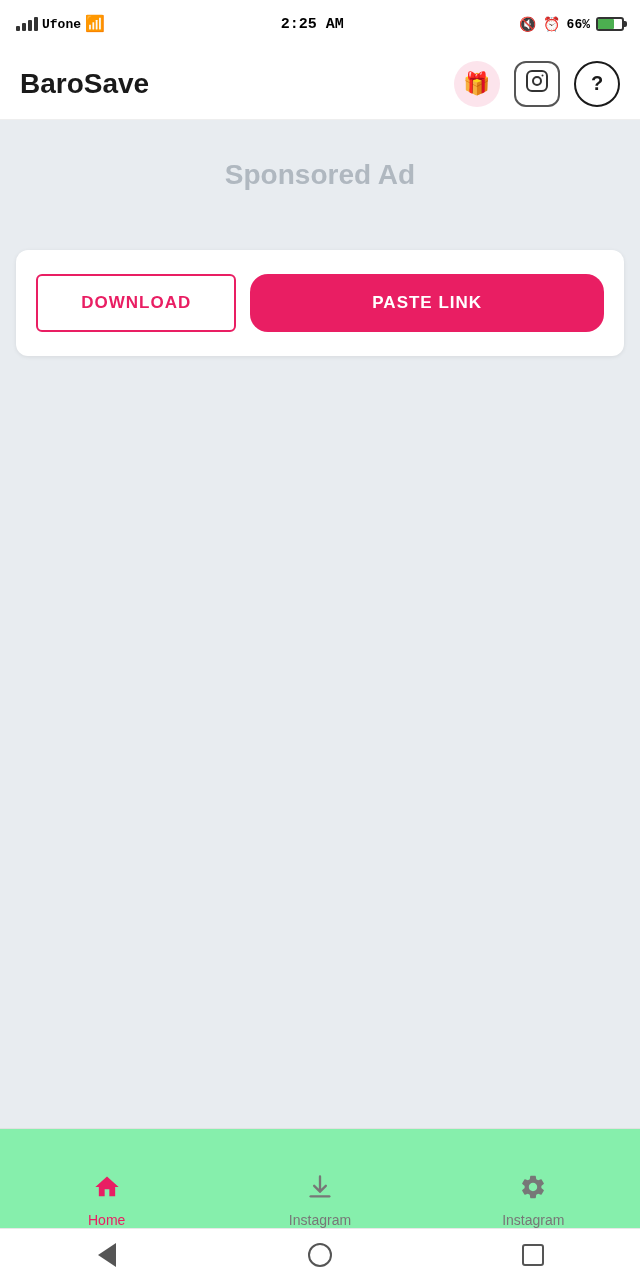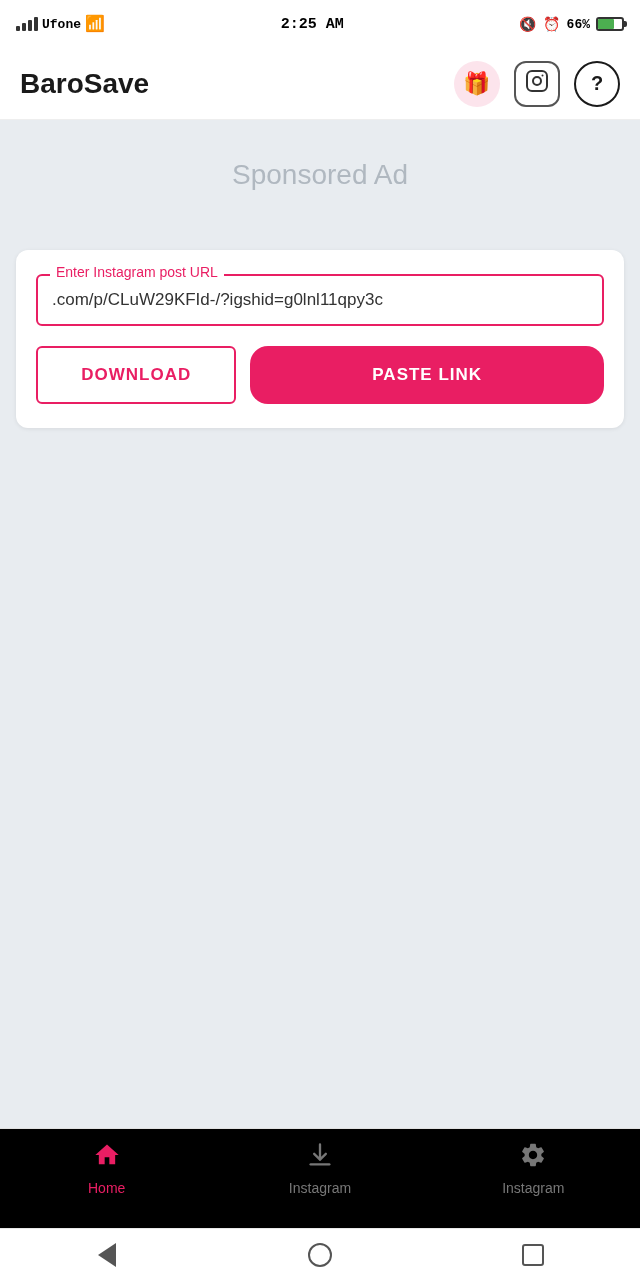--- a/index.html
+++ b/index.html
@@ -132,21 +132,21 @@
     .ad-banner {
       background: #e8ecf0;
       height: 110px;
       display: flex;
       align-items: center;
       justify-content: center;
     }
     .ad-text {
       font-size: 28px;
       color: #b0b8c0;
-      font-weight: 400;
+      font-weight: 700;
     }
 
     
     .main-content {
       flex: 1;
       background: #e8ecf0;
       padding: 20px 16px;
       display: flex;
       flex-direction: column;
     }
@@ -210,24 +210,24 @@
       font-size: 17px;
       font-weight: 700;
       letter-spacing: 1px;
       border-radius: 18px;
       cursor: pointer;
       text-transform: uppercase;
     }
 
     
     .bottom-nav {
-      background: #000000;
+      background: #86efac;
       height: 100px;
       display: flex;
-      align-items: flex-start;
+      align-items: flex-end;
       padding-top: 12px;
       border-top: 1px solid #e0e0e0;
     }
     .nav-item {
       flex: 1;
       display: flex;
       flex-direction: column;
       align-items: center;
       gap: 4px;
       cursor: pointer;
@@ -356,24 +356,20 @@
   </div>
 </div>
 
 <div class="ad-banner">
   <span class="ad-text">Sponsored Ad</span>
 </div>
 
 <div class="main-content">
   <div class="url-card">
 
-    <div class="url-input-wrapper">
-      <span class="url-input-label">Enter Instagram post URL</span>
-      <input class="url-input" type="text" value=".com/p/CLuW29KFId-/?igshid=g0lnl11qpy3c" style="">
-    </div>
 
     <div class="buttons-row">
       <button class="download-btn">DOWNLOAD</button>
       <button class="paste-btn">PASTE LINK</button>
     </div>
   </div>
 </div>
 
 <div class="bottom-nav">
 

